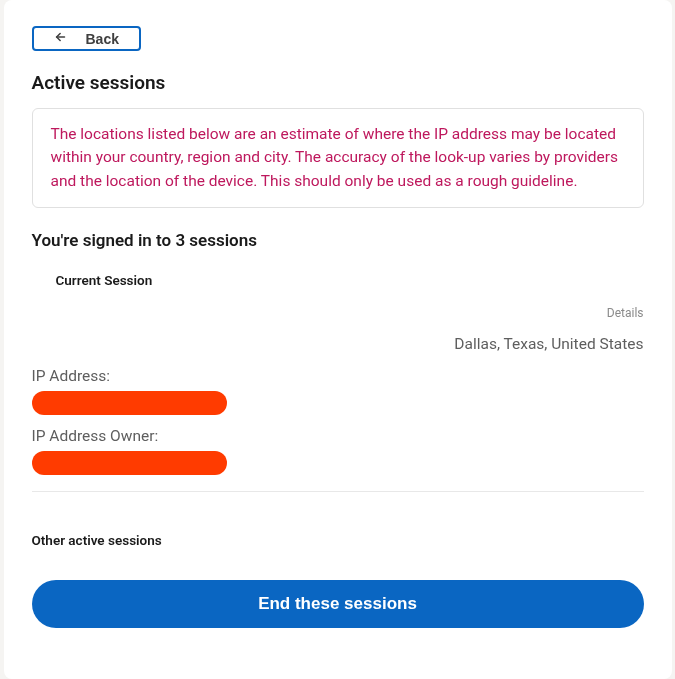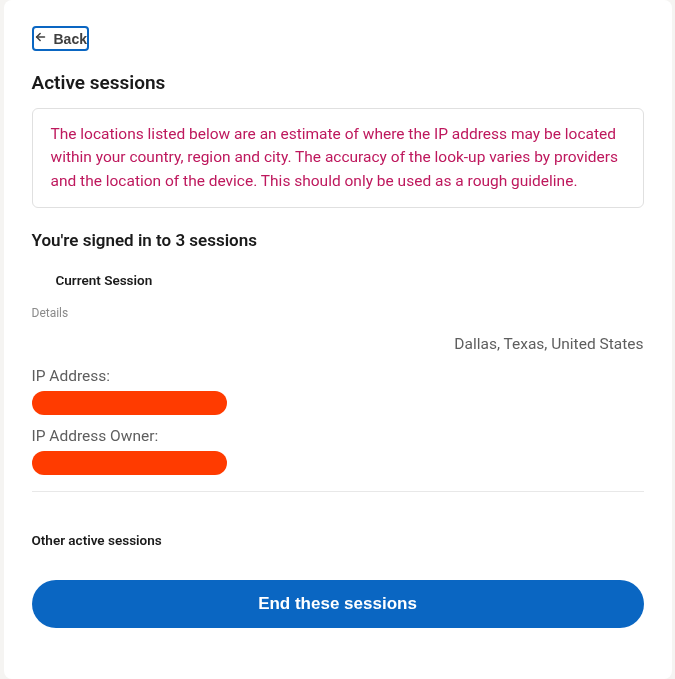--- a/index.html
+++ b/index.html
@@ -18,24 +18,24 @@
     .card {
       background: #ffffff;
       width: 668px;
       border-radius: 8px;
       padding: 26px 28px;
       position: relative;
     }
     .back-btn {
       display: inline-flex;
       align-items: center;
-      gap: 6px;
+      gap: 18px;
       border: 2px solid #0a66c2;
       border-radius: 4px;
-      padding: 2px 0;
+      padding: 2px 20px;
       background: transparent;
       cursor: pointer;
       font-size: 14px;
       font-weight: 600;
       color: #404040;
     }
     .back-btn svg {
       width: 14px;
       height: 14px;
     }
@@ -64,20 +64,21 @@
       font-size: 13.5px;
       font-weight: 600;
       color: #1a1a1a;
       margin-top: 22px;
       padding-left: 24px;
     }
     .details-label {
       font-size: 12px;
       color: #8a8a8a;
       margin-top: 18px;
+      text-align: right;
     }
     .detail-line {
       font-size: 15.5px;
       color: #5e5e5e;
       margin-top: 12px;
       line-height: 1.4;
     }
     .detail-line.first {
       margin-top: 14px;
       text-align: right;

